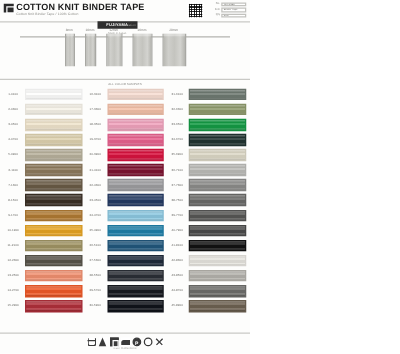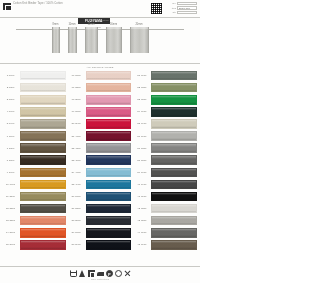--- a/index.html
+++ b/index.html
@@ -294,20 +294,21 @@
   }
 </style>
 </head>
 <body>
 
 <div class="page">
 
   <div class="header">
     <div class="logo-mark"></div>
     <div class="title-block">
+      <div class="main-title">COTTON KNIT BINDER TAPE</div>
       <div class="sub-title">Cotton Knit Binder Tape / 100% Cotton</div>
     </div>
 
     <div class="quality-badge-wrap">
       <div class="quality-badge">FUJIYAMA</div>
       <div class="quality-note">Made in Japan</div>
     </div>
 
     <div class="header-right">
       <div class="qr"></div>

